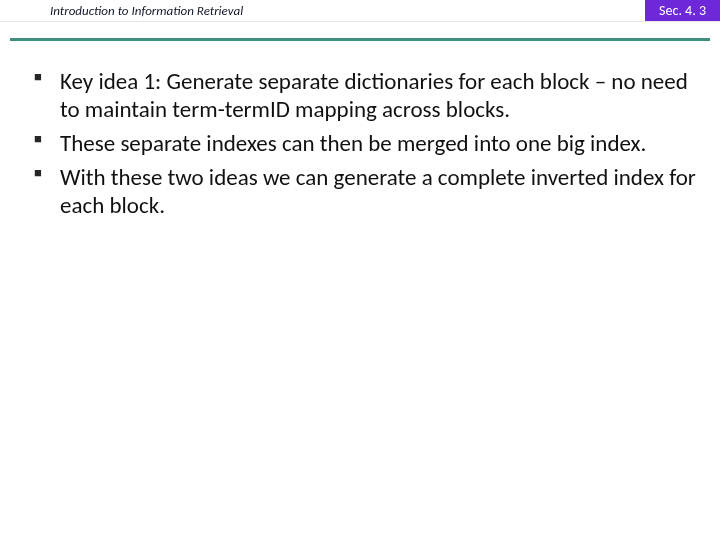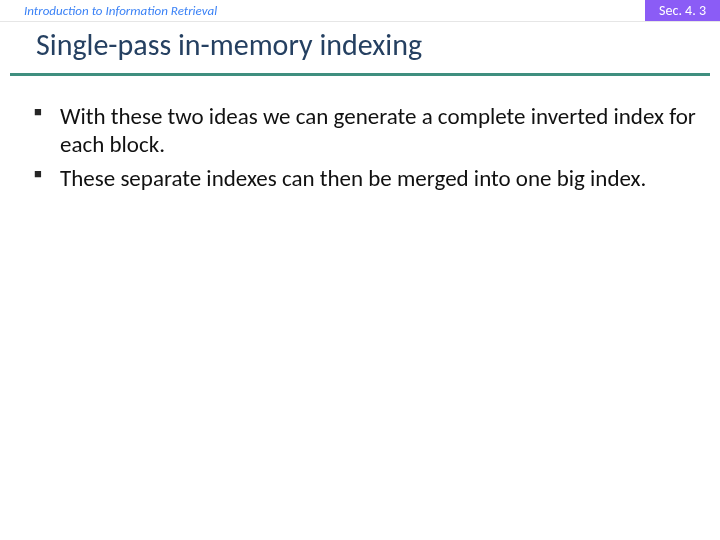--- a/index.html
+++ b/index.html
@@ -1,43 +1,43 @@
 <!DOCTYPE html>
 <html><head>
 <meta charset="utf-8">
 <style>
   * { margin: 0; padding: 0; box-sizing: border-box; }
   html, body { width: 720px; height: 540px; font-family: Calibri, "Segoe UI", Arial, sans-serif; background: #fff; }
   .slide { width: 720px; height: 540px; display: flex; flex-direction: column; }
   .topbar { display: flex; align-items: center; background: #fff; border-bottom: 1px solid #e6e6e6; }
-  .course { flex: 1; font-style: italic; font-size: 13px; color: #3b82f6; padding: 2px 24px; }
-  .sec { background: #8b5cf6; color: #fff; font-size: 14px; padding: 2px 14px; }
+  .course { flex: 1; font-style: italic; font-size: 13px; color: #0f172a; padding: 2px 24px; margin-left: 26px; }
+  .sec { background: #6d28d9; color: #fff; font-size: 14px; padding: 2px 14px; }
   .title-wrap { padding: 6px 18px 6px 36px; }
   .title-line { font-size: 30px; color: #254061; line-height: 1.15; font-weight: 400; }
   .rule { height: 3px; background: #3f8f7f; margin: 4px 10px 0 10px; }
   .body { padding: 26px 20px 0 34px; }
   ul.bullets { list-style: none; }
   ul.bullets li { position: relative; font-size: 23px; color: #111; line-height: 1.22; padding-left: 26px; margin-bottom: 6px; }
   ul.bullets li::before { content: "■"; position: absolute; left: 0; top: 2px; font-size: 13px; color: #262626; }
 </style>
 </head>
 <body>
 
 <div class="slide">
 
   <div class="topbar">
     <div class="course">Introduction to Information Retrieval</div>
     <div class="sec">Sec. 4. 3</div>
   </div>
 
   <div class="title-wrap">
-    <div class="title-line">Single-pass in-memory indexing</div>
   </div>
   <div class="rule"></div>
 
   <div class="body">
     <ul class="bullets">
+      <li>Key idea 1: Generate separate dictionaries for each block – no need to maintain term-termID mapping across blocks.</li>
+      <li>These separate indexes can then be merged into one big index.</li>
       <li>With these two ideas we can generate a complete inverted index for each block.</li>
-      <li>These separate indexes can then be merged into one big index.</li>
     </ul>
   </div>
 
 </div>
 
 </body></html>

